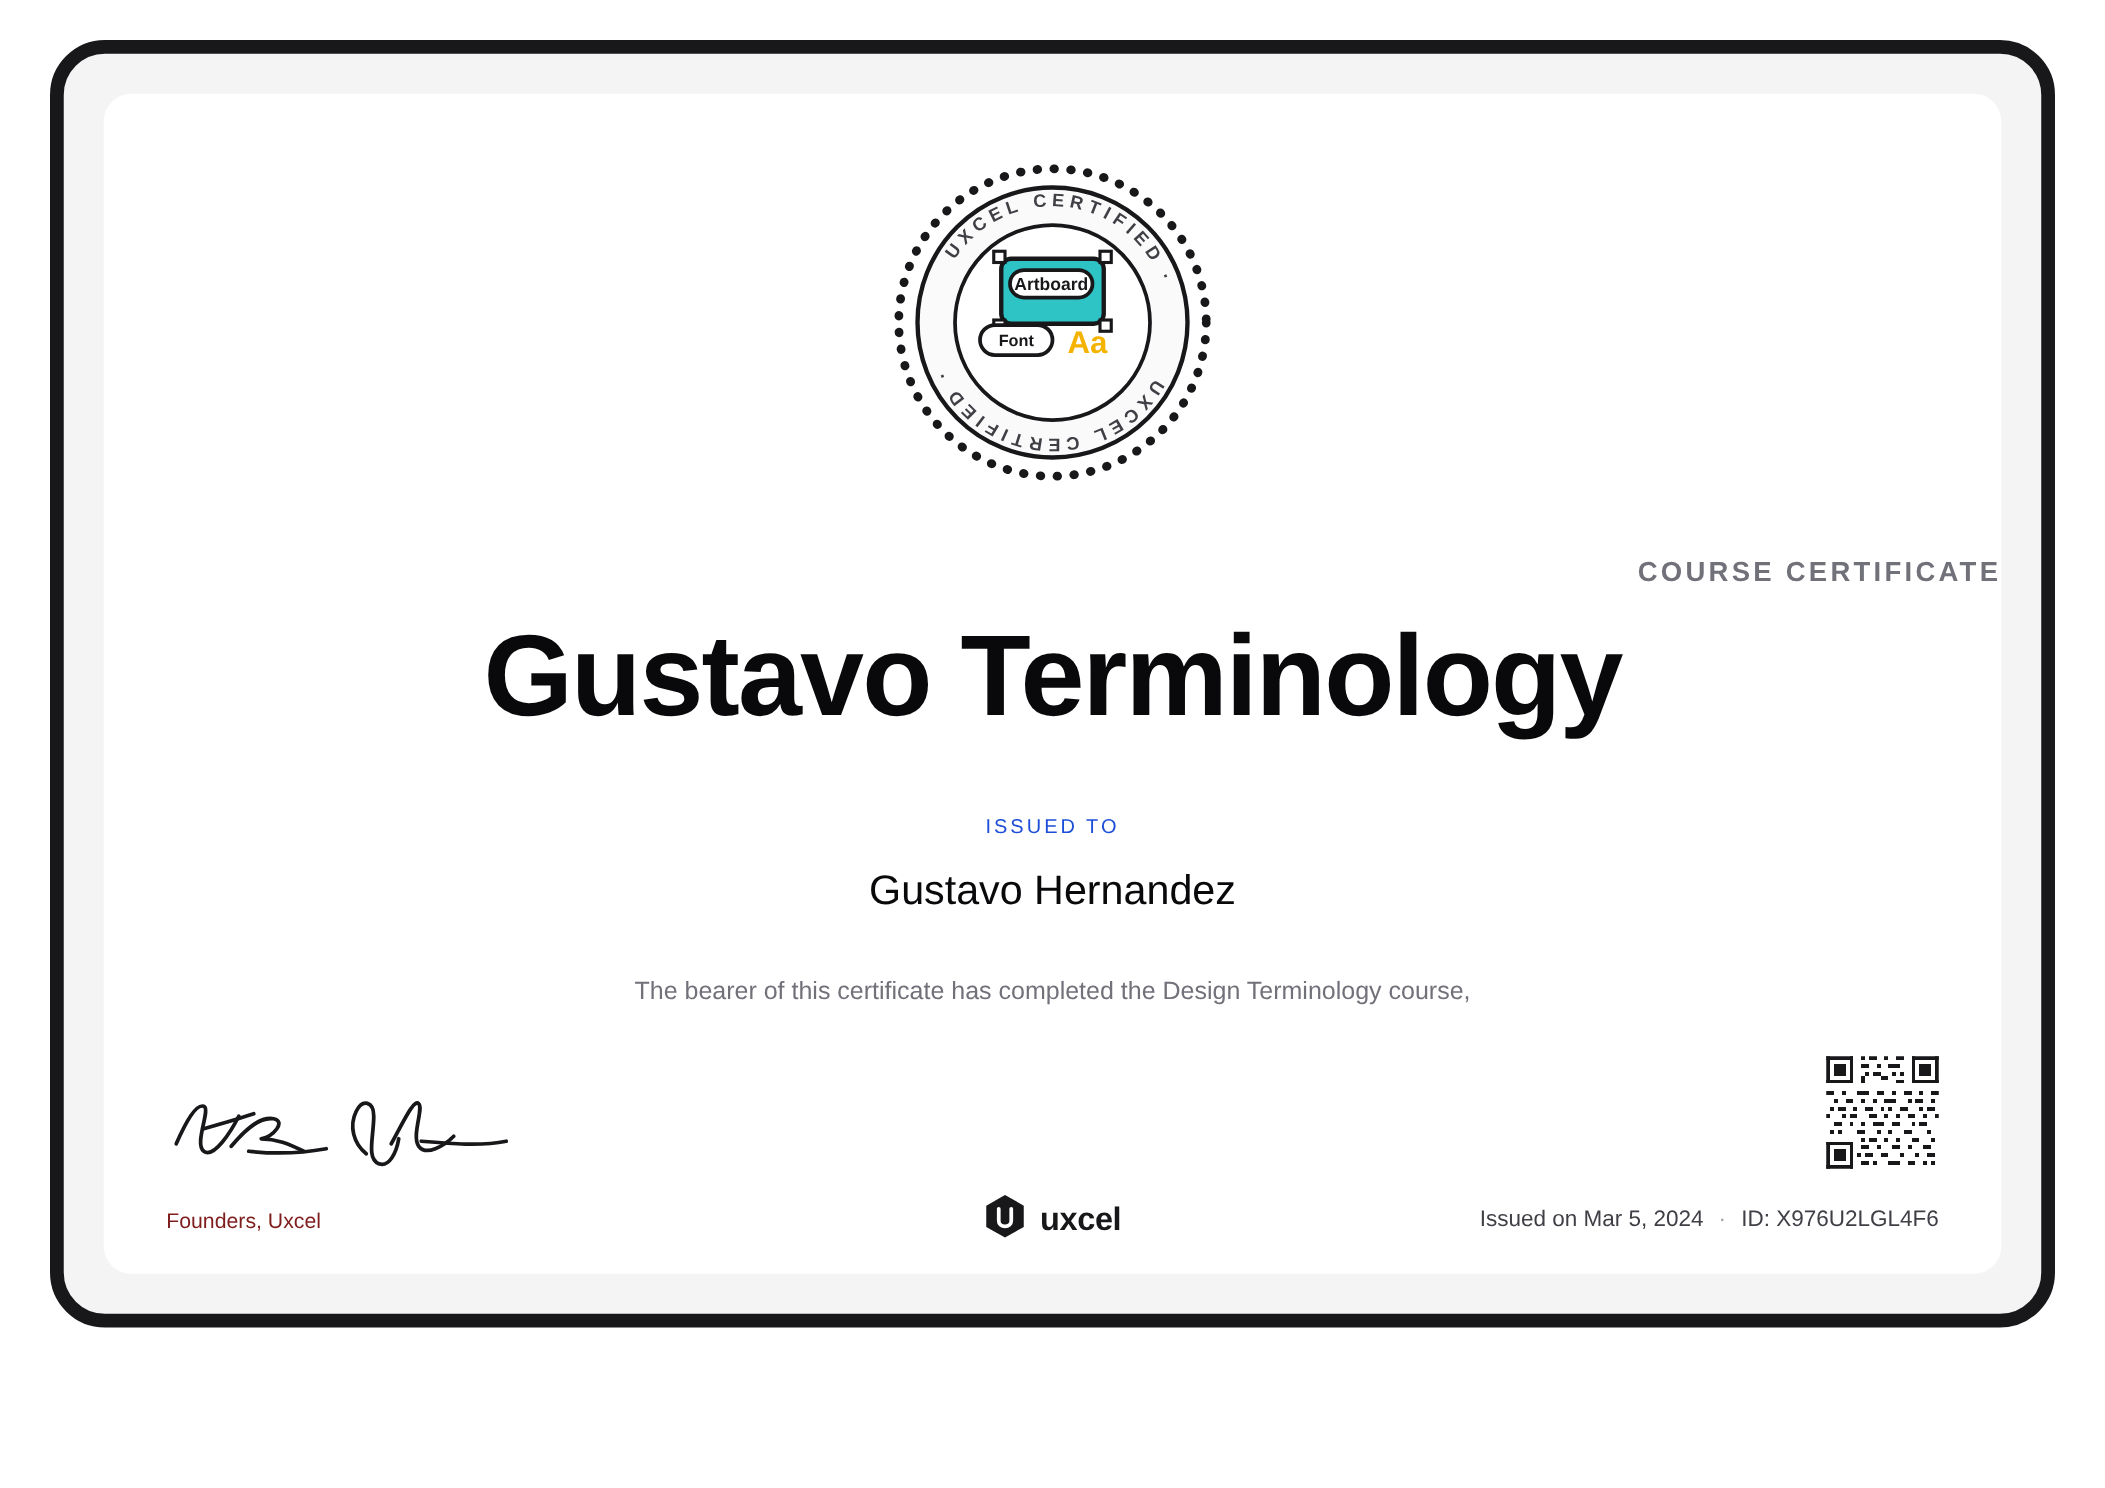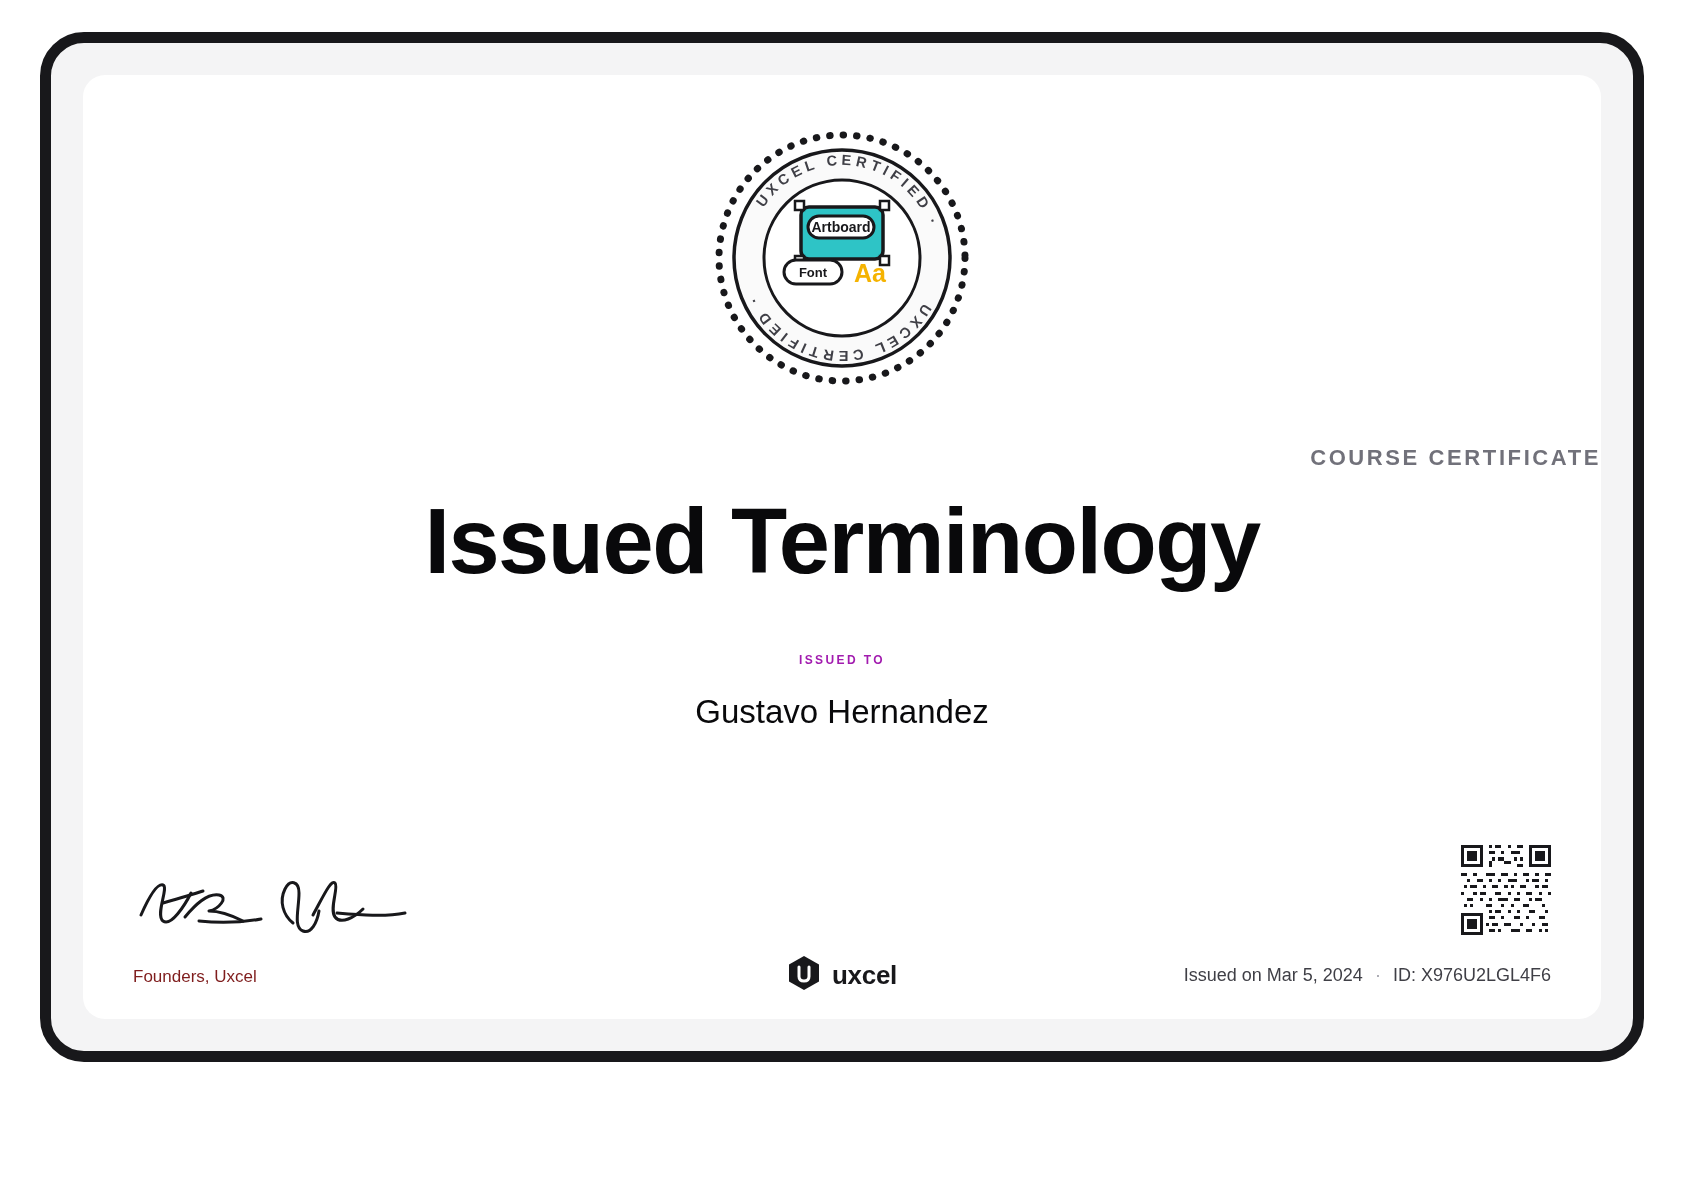--- a/index.html
+++ b/index.html
@@ -72,24 +72,24 @@
     letter-spacing: -1.5px;
     color: #09090b;
   }
 
   .issued-label {
     position: absolute;
     top: 578px;
     left: 0;
     width: 100%;
     text-align: center;
-    font-size: 12px;
-    font-weight: bold;
+    font-size: 16px;
+    font-weight: normal;
     letter-spacing: 2.4px;
-    color: #a21caf;
+    color: #1d4ed8;
   }
 
   .recipient {
     position: absolute;
     top: 618px;
     left: 0;
     width: 100%;
     text-align: center;
     font-size: 33px;
     font-weight: normal;
@@ -193,27 +193,28 @@
           <text x="45" y="30" text-anchor="middle" font-family="Liberation Sans, sans-serif" font-size="14" font-weight="bold" fill="#18181b">Artboard</text>
           <rect x="-12" y="58" width="58" height="24" rx="12" fill="#ffffff" stroke="#18181b" stroke-width="3"></rect>
           <text x="17" y="75" text-anchor="middle" font-family="Liberation Sans, sans-serif" font-size="13" font-weight="bold" fill="#18181b">Font</text>
           <text x="58" y="80" font-family="Liberation Sans, sans-serif" font-size="25" font-weight="bold" fill="#f5b301">Aa</text>
         </g>
       </svg>
     </div>
 
     <div class="course-label">COURSE CERTIFICATE</div>
 
-    <div class="course-title">Issued Terminology</div>
+    <div class="course-title">Gustavo Terminology</div>
 
     <div class="issued-label">ISSUED TO</div>
 
     <div class="recipient">Gustavo Hernandez</div>
 
     <div class="description">
+      <span class="line">The bearer of this certificate has completed the Design Terminology course,</span>
     </div>
 
     <div class="signature">
       <svg width="300" height="80" viewBox="0 0 300 80" xmlns="http://www.w3.org/2000/svg">
         <g fill="none" stroke="#18181b" stroke-width="3" stroke-linecap="round" stroke-linejoin="round">
           <path d="M8 50 C16 32, 24 18, 30 20 C36 22, 22 50, 30 56 C38 62, 52 40, 58 28"></path>
           <path d="M30 38 C44 34, 58 30, 70 26"></path>
           <path d="M52 52 C62 40, 74 28, 86 30 C96 32, 86 44, 76 46 C88 46, 98 50, 110 56"></path>
           <path d="M66 56 C84 58, 106 58, 128 54"></path>
           <path d="M160 58 C150 50, 146 36, 152 24 C157 14, 166 16, 166 28 C166 44, 160 62, 170 66 C178 69, 184 58, 186 46"></path>

